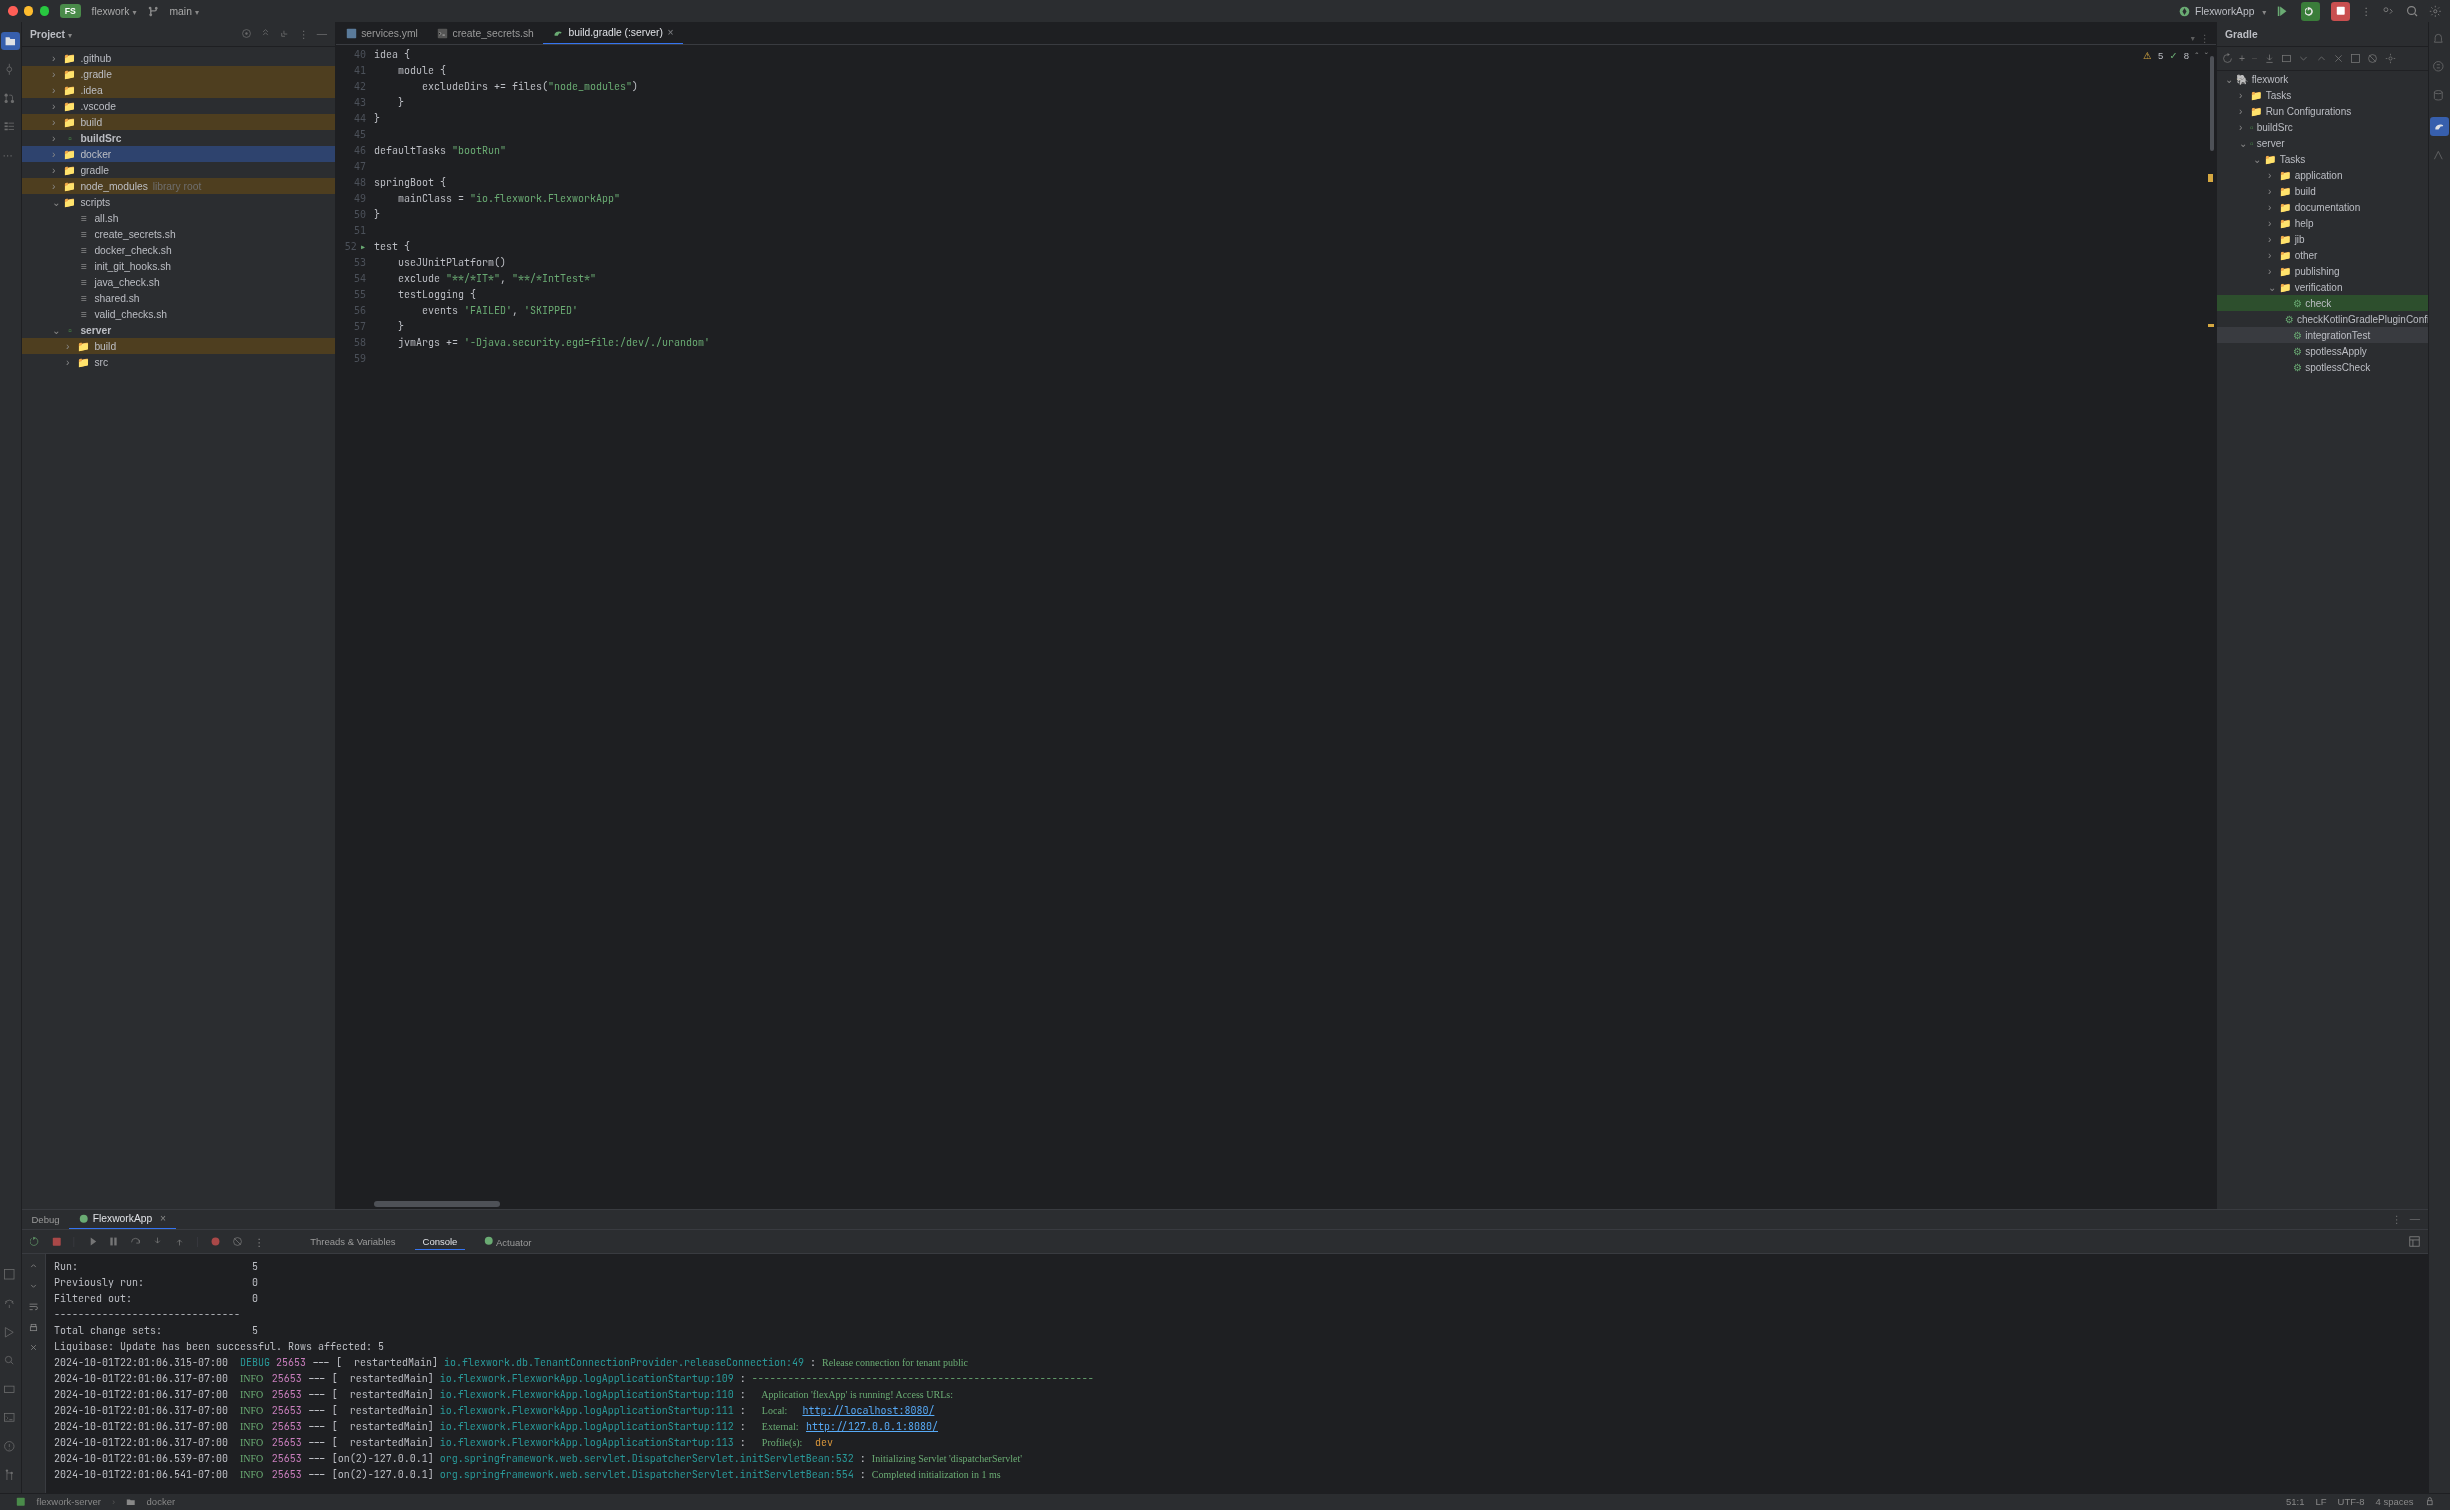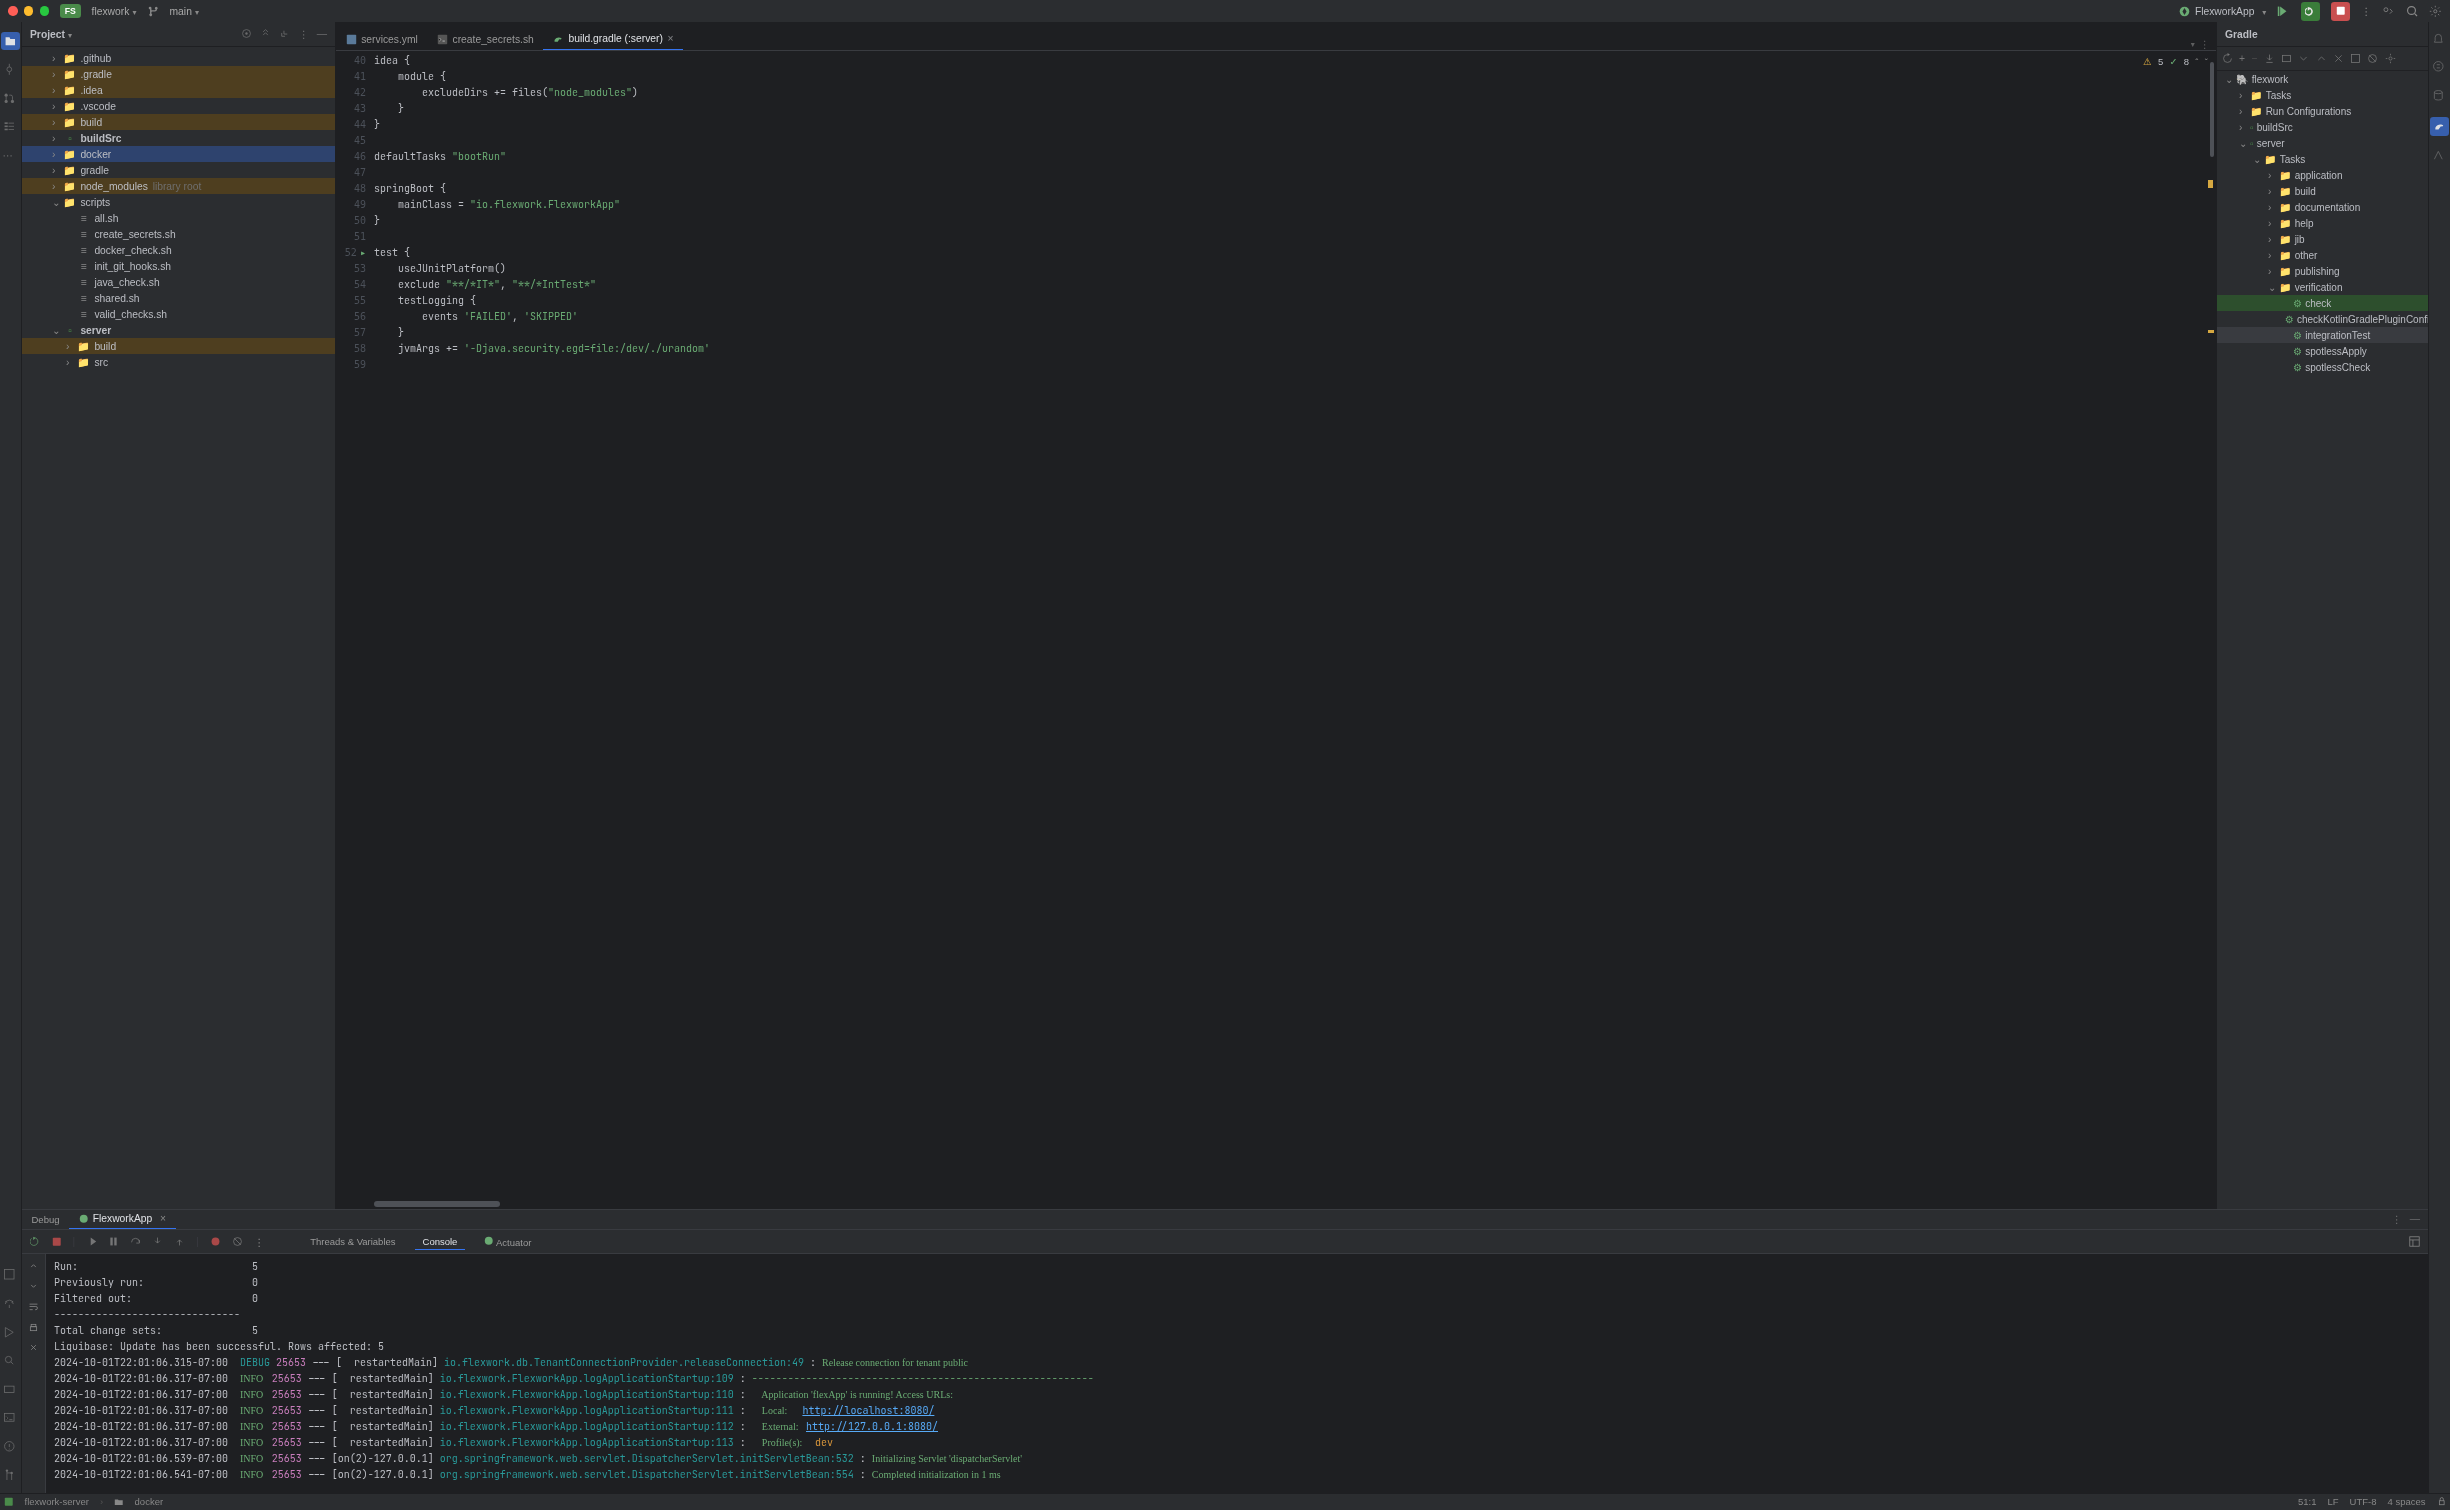--- a/index.html
+++ b/index.html
@@ -54,21 +54,21 @@
     .tree-arrow { width: 11px; color: #888; }
     .tree-icon { width: 14.2px; text-align: center; margin-right: 3.2px; }
     .folder-icon { color: #b07d3e; }
     .folder-excluded { color: #c75450; }
     .file-icon { color: #888; }
     .tree-label { }
     .tree-hint { color: #6e6e6e; margin-left: 4.7px; }
     .row-highlight-yellow { background: #4e3e1f; }
     .row-highlight-selected { background: #2e436e; }
     .editor-panel { flex: 1; display: flex; flex-direction: column; min-width: 0; background: #1e1f22; }
-    .editor-tabs { height: 29px; display: flex; align-items: flex-end; border-bottom: 0.8px solid #393b40; }
+    .editor-tabs { height: 23px; display: flex; align-items: flex-end; border-bottom: 0.8px solid #393b40; }
     .editor-tab { padding: 5.5px 9.5px; display: flex; align-items: center; gap: 4.7px; color: #9b9b9b; white-space: nowrap; }
     .editor-tab.active { border-bottom: 1.6px solid #3574f0; color: #dfe1e5; }
     .tab-icon { width: 11px; height: 11px; }
     .tab-close { opacity: 0.5; }
     .editor-tab-actions { margin-left: auto; display: flex; gap: 4.7px; padding: 0 6.3px; opacity: 0.6; }
     .editor-body { flex: 1; display: flex; position: relative; overflow: hidden; }
     .line-numbers { width: 38px; text-align: right; padding-right: 8px; color: #4b5059; font-family: monospace; font-size: 10px; line-height: 16px; padding-top: 1.6px; }
     .code-area { flex: 1; font-family: "JetBrains Mono", Menlo, monospace; font-size: 10px; line-height: 16px; white-space: pre; overflow: auto; padding-top: 1.6px; }
     .code-line { height: 16px; }
     .str { color: #6aab73; }
@@ -107,21 +107,21 @@
     }
     .log-debug { color: #299999; }
     .log-info  { color: #6aab73; font-family: Liberation Serif, serif; }
     .log-pid   { color: #c77dbb; }
     .log-class { color: #299999; }
     .log-msg-green { color: #6aab73; font-family: Liberation Serif, serif; }
     .log-msg-orange { color: #d6943a; }
     .log-link { color: #57aaf7; text-decoration: underline; }
     .status-bar {
       height: 17.4px; background: #2b2d30; display: flex; align-items: center;
-      padding: 0 4px; font-size: 9.5px; color: #888; gap: 11px; border-top: 0.8px solid #1e1f22;
+      padding: 0 16px; font-size: 9.5px; color: #888; gap: 11px; border-top: 0.8px solid #1e1f22;
     }
     .status-right { margin-left: auto; display: flex; gap: 11px; text-align: center; }
     .run-gutter-play { color: #6aab73; margin-left: 3.2px; }
     .warn-marker { width: 4.7px; height: 8px; background: #d6a841; }
     .left-bottom-icons { margin-top: auto; display: flex; flex-direction: column; gap: 12.6px; padding-bottom: 8px; align-items: center; }
     svg { display: block; }
     .mini-scrollbar { position: absolute; right: 1.6px; top: 3.2px; bottom: 3.2px; width: 8px; }
     .mini-thumb { position: absolute; right: 0; width: 4.7px; background: #4e5157; border-radius: 2.4px; }
     .editor-hscroll { position: absolute; bottom: 1.6px; left: 38px; height: 6.3px; width: 126px; background: #4e5157; border-radius: 3.2px; }
     .sep-dashes { color: #6aab73; }

